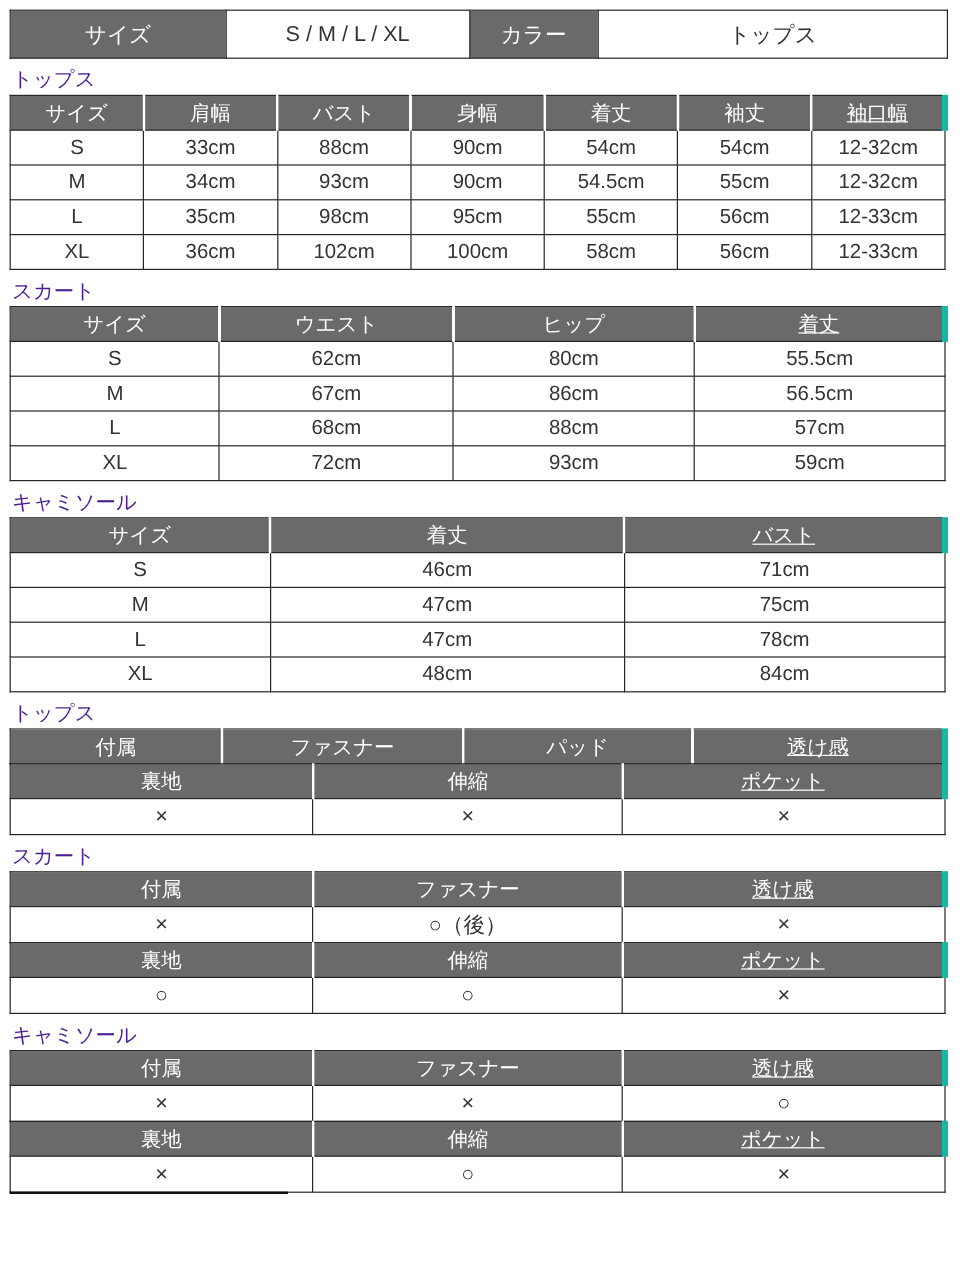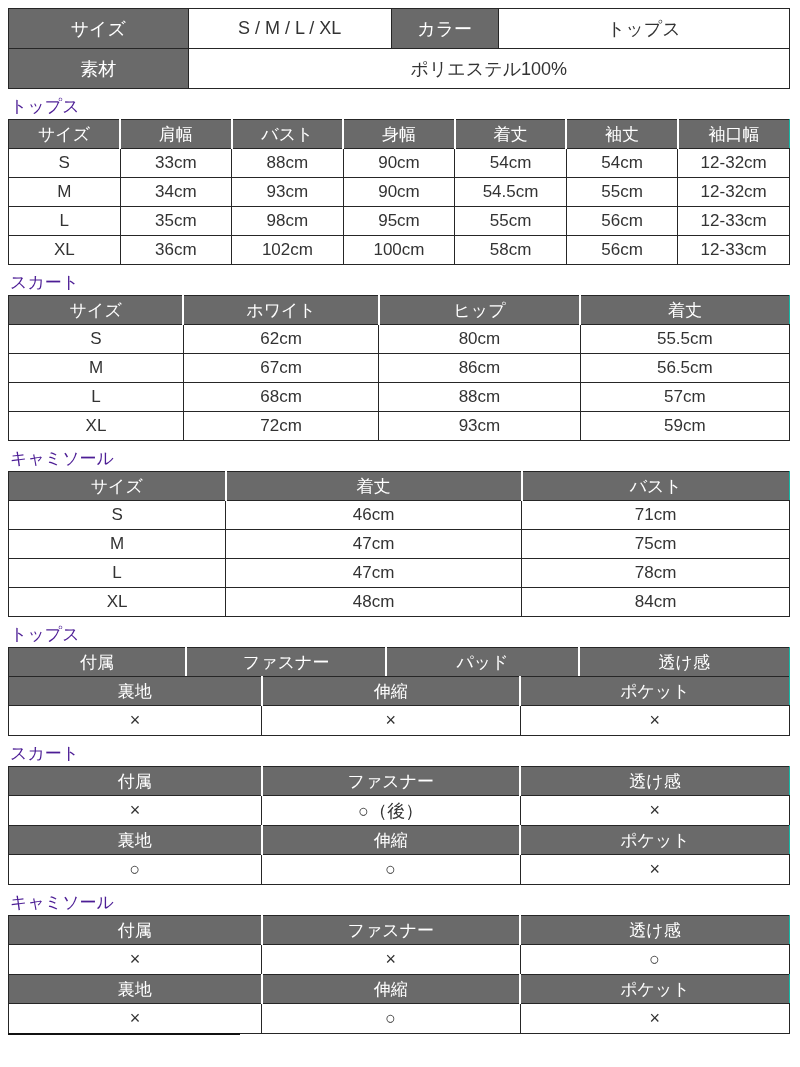--- a/index.html
+++ b/index.html
@@ -38,21 +38,21 @@
   
   .grid th {
     height: 28px; font-size: 17px;
     background: #6a6a6a; color: #ffffff;
     border-left: 2px solid #ffffff;
     border-right: 2px solid #ffffff;
     border-top: 1px solid #262626;
     border-bottom: 1px solid #262626;
   }
   .grid th:first-child { border-left: 1px solid #262626; }
-  .grid th:last-child  { border-right: 1px solid #14b8a6; }
+  .grid th:last-child  { border-right: 5px solid #14b8a6; text-decoration: underline; }
   .grid td { height: 28px; font-size: 17px; color: #333333; background: #ffffff; }
 
   .vals td { font-size: 18px; height: 29px; }
   .x-mark { color: #5f7d5f; }   
   .stack2 { margin-top: -1px; } 
 
   .bottom-seg {
     width: 232px; height: 2px;
     background: #111111;
     margin-top: -1px;
@@ -69,24 +69,20 @@
         <col style="width:26%">
         <col style="width:13.7%">
         <col style="width:37.3%">
       </colgroup>
     <tbody>
         <tr>
       <td class="dk">サイズ</td>
       <td>S / M / L / XL</td>
       <td class="dk">カラー</td>
       <td>トップス</td>
-    </tr>
-    <tr>
-      <td class="dk">素材</td>
-      <td colspan="3">ポリエステル100%</td>
     </tr>
   </tbody>
     </table>
 
   <div class="lab">トップス</div>
   <table class="grid">
     <colgroup>
         <col>
         <col>
         <col>
@@ -148,21 +144,21 @@
   <table class="grid">
     <colgroup>
         <col style="width:22.4%">
         <col style="width:25%">
         <col style="width:25.8%">
         <col style="width:26.8%">
       </colgroup>
     <tbody>
         <tr>
       <th>サイズ</th>
-      <th>ホワイト</th>
+      <th>ウエスト</th>
       <th>ヒップ</th>
       <th>着丈</th>
     </tr>
     <tr>
       <td>S</td>
       <td>62cm</td>
       <td>80cm</td>
       <td>55.5cm</td>
     </tr>
     <tr>

